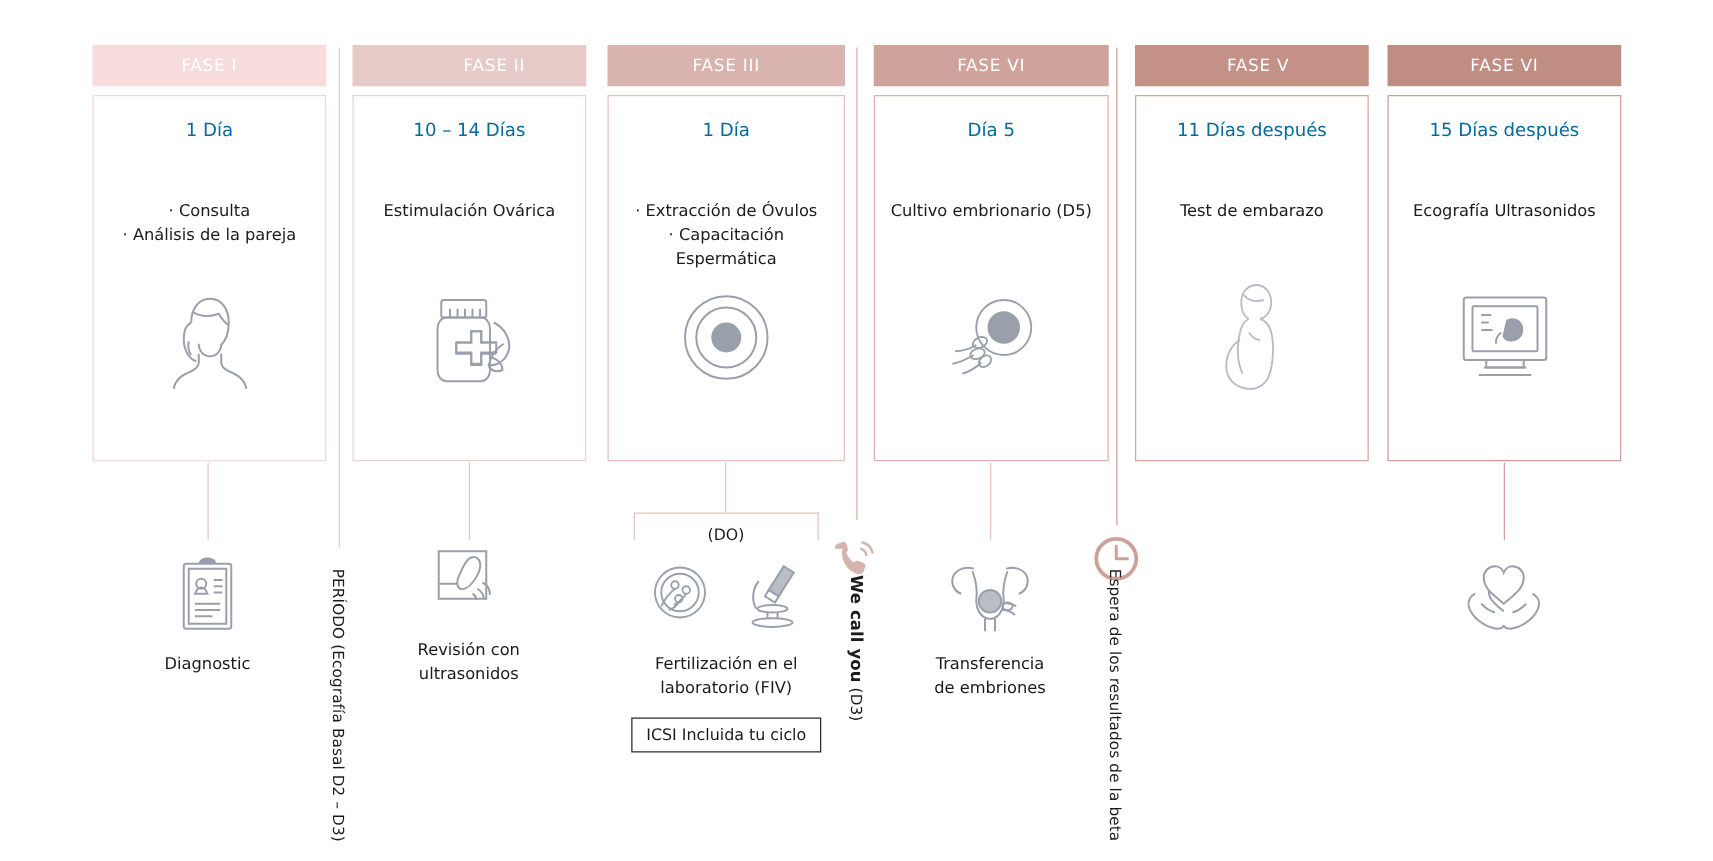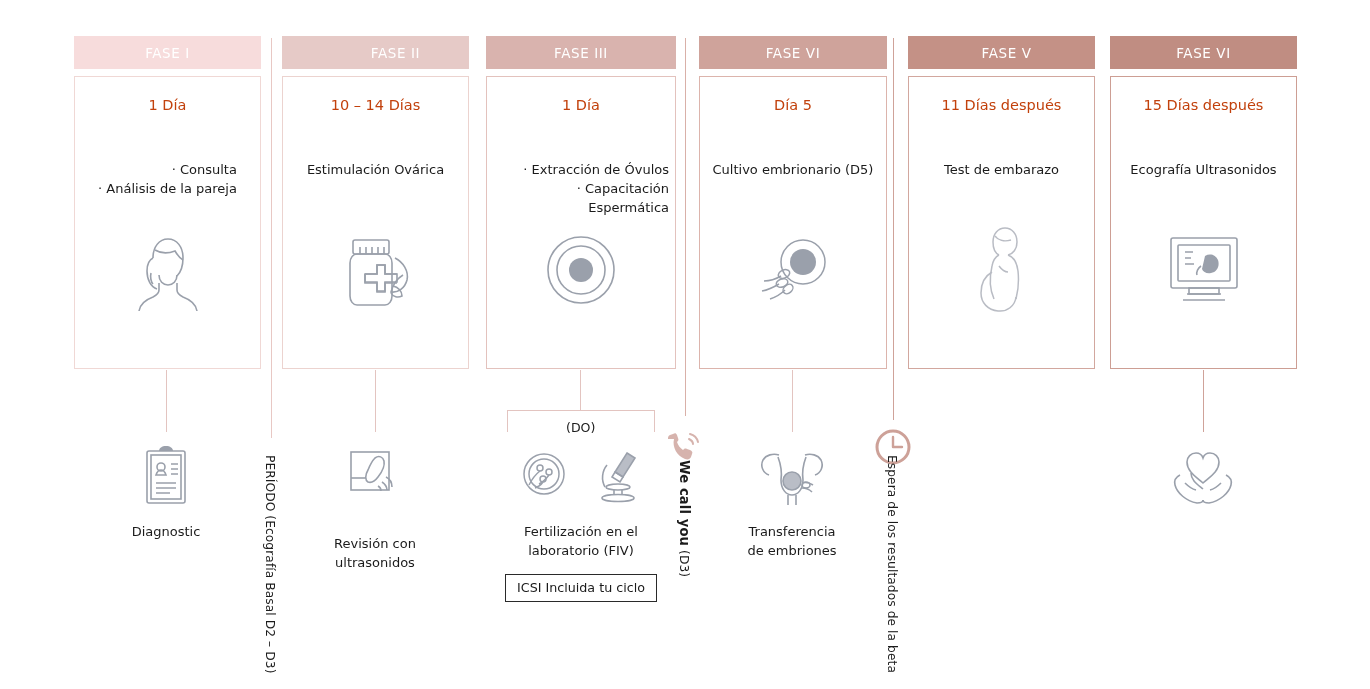--- a/index.html
+++ b/index.html
@@ -28,30 +28,30 @@
     top: 76px;
     height: 293px;
     background: #ffffff;
     display: flex;
     flex-direction: column;
     align-items: center;
   }
   .card-duration {
     margin-top: 20px;
     font-size: 14.5px;
-    color: #c2410c;
+    color: #0369a1;
     font-weight: 400;
     text-align: center;
   }
   .card-desc {
     margin-top: 48px;
     font-size: 13px;
     color: #1b1b1b;
     line-height: 1.45;
-    text-align: right;
+    text-align: center;
     white-space: pre-line;
     padding: 0 6px;
   }
   .card-icon {
     position: absolute;
     bottom: 56px;
     left: 0; right: 0;
     display: flex; justify-content: center;
   }
 
@@ -264,21 +264,21 @@
         <rect x="13" y="12" width="30" height="44"></rect>
         <path d="M21 8c0-3 3-5 7-5s7 2 7 5" fill="#9aa0ab" stroke="none"></path>
         <circle cx="23" cy="24" r="4"></circle>
         <path d="M18 32c1-3 3-5 5-5s4 2 5 5z"></path>
         <path d="M33 21h7M33 26h7M33 31h7M18 40h20M18 45h20M18 50h14"></path>
       </svg>
     </div>
     <div class="bottom-label">Diagnostic</div>
   </div>
 
-  <div class="bottom-node" style="left:305px; top:443px; width:140px;gap:12px;">
+  <div class="bottom-node" style="left:305px; top:432px; width:140px;">
     <div class="bottom-icon">
       <svg width="62" height="62" viewBox="0 0 62 62" fill="none" stroke="#9aa0ab" stroke-width="1.6">
         <rect x="7" y="7" width="38" height="38"></rect>
         <path d="M7 33h16"></path>
         <path d="M31 13c4-3 8-1 9 3 1 5-2 11-6 16-3 4-7 6-10 5-3-2-3-7 0-12 2-5 5-10 7-12z" fill="#fff"></path>
         <path d="M42 32c4 2 6 6 6 10M38 37c3 2 5 5 5 8M34 41c2 1 3 3 3 5"></path>
       </svg>
     </div>
     <div class="bottom-label">Revisión con
 ultrasonidos</div>

